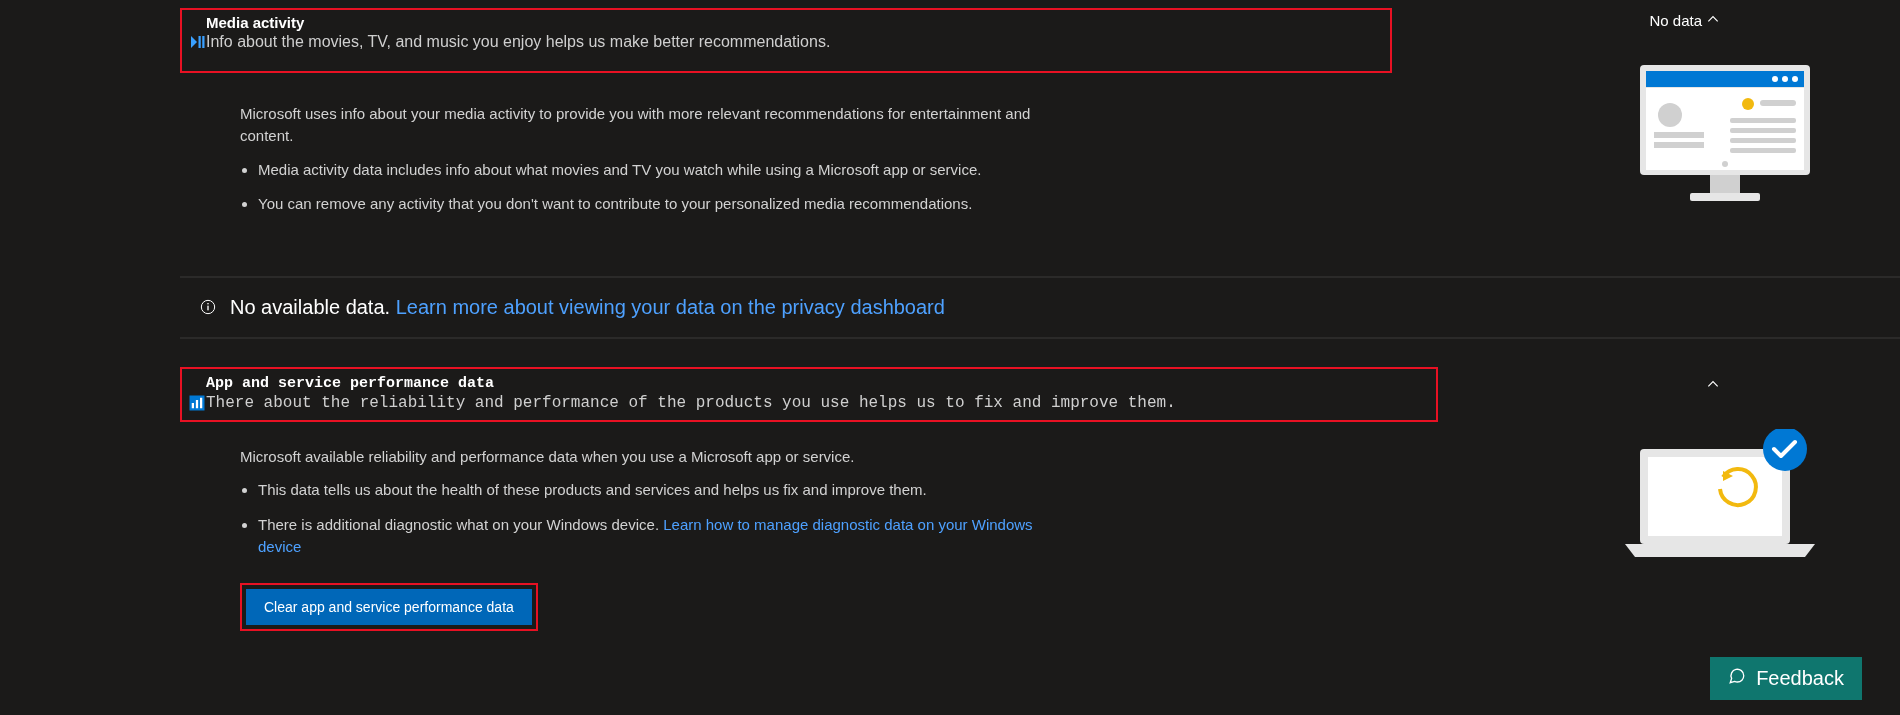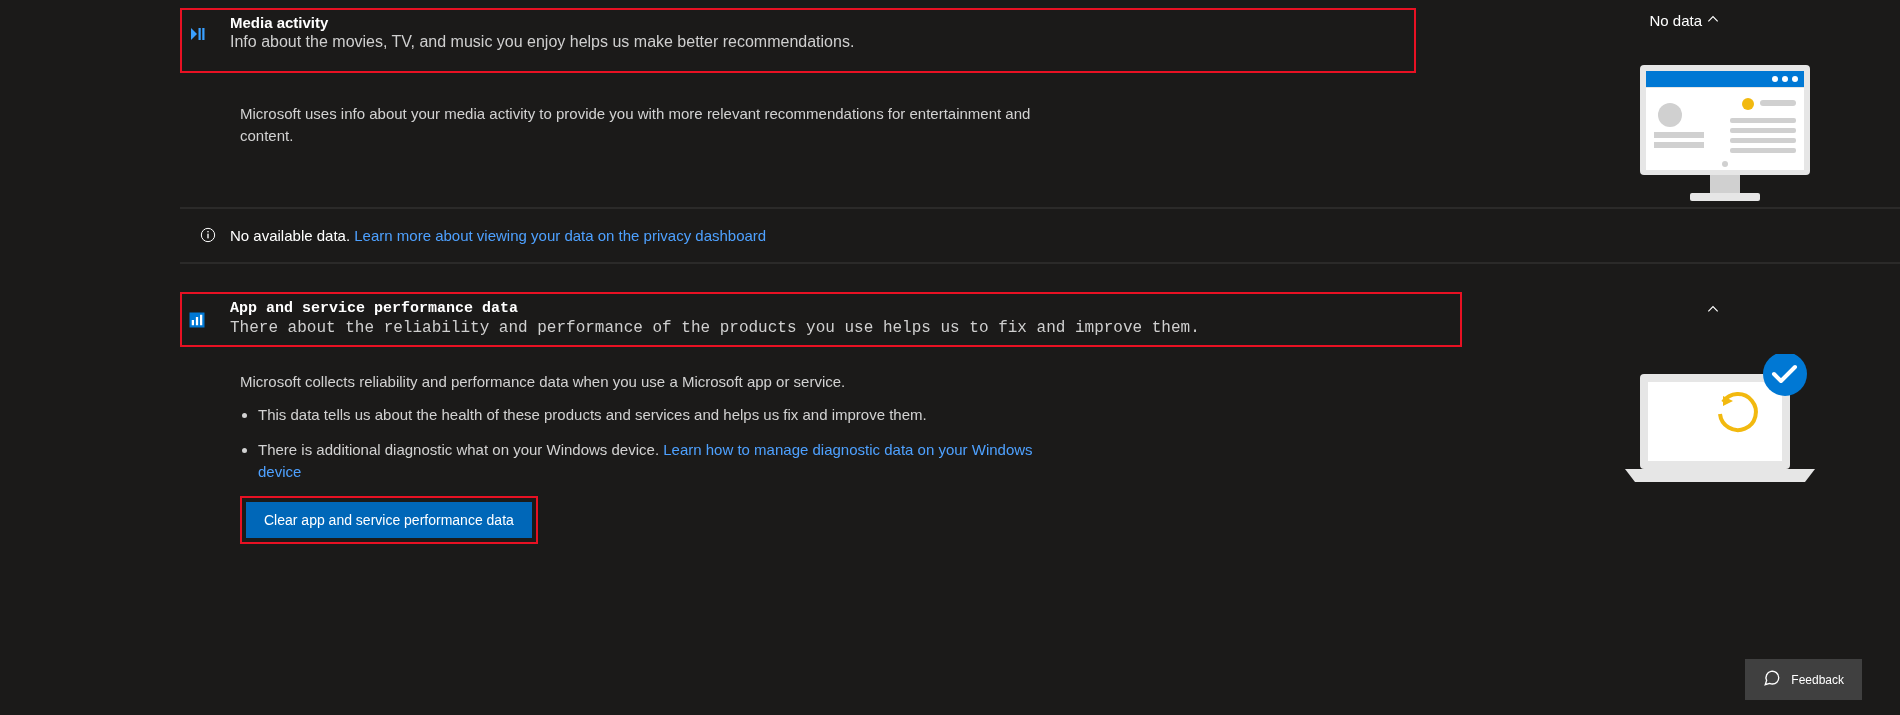--- a/index.html
+++ b/index.html
@@ -11,58 +11,58 @@
     width: 1900px;
     height: 715px;
     overflow: hidden;
   }
   .page { width: 100%; padding: 0 0 0 0; }
   .section { margin-left: 180px; margin-right: 380px; position: relative; }
   .header-row {
     display: flex; align-items: flex-start; justify-content: space-between;
     padding: 8px 0 10px 0;
   }
-  .header-left { display: flex; align-items: center; gap: 24px; }
+  .header-left { display: flex; align-items: flex-end; gap: 0; }
   .header-icon { width: 18px; height: 18px; margin-top: 3px; flex: 0 0 18px; }
   .header-text { display: flex; flex-direction: column; }
   .header-title { font-size: 15px; font-weight: 600; color: #fff; }
   .header-desc { font-size: 16px; color: #cfcfcf; margin-top: 2px; }
   .header-right { display: flex; align-items: center; gap: 4px; color: #fff; font-size: 15px; }
   .chev { width: 14px; height: 14px; }
   .red-box { border: 2px solid #e81123; }
   .content { padding-left: 60px; padding-top: 20px; padding-bottom: 48px; color: #d2d2d2; max-width: 880px; }
   .content p { font-size: 15px; line-height: 1.45; margin-bottom: 12px; }
   .content ul { padding-left: 18px; }
   .content li { font-size: 15px; line-height: 1.5; margin-bottom: 12px; }
   a.link { color: #4ea1ff; text-decoration: none; }
   .info-bar {
     margin-left: 180px;
     padding: 18px 0 18px 20px;
     display: flex; align-items: center; gap: 14px;
     border-top: 1px solid #2b2a29;
     border-bottom: 1px solid #2b2a29;
   }
-  .info-bar .txt { font-size: 15px; text-align: right; }
+  .info-bar .txt { font-size: 20px; text-align: right; }
   .illustration {
     position: absolute; right: -300px; top: 60px;
   }
   .illustration2 { position: absolute; right: -300px; top: 70px; }
   .btn-primary {
     background: #0067b8; color: #fff; border: none;
     padding: 10px 18px; font-size: 14px; cursor: pointer;
     display: inline-block;
   }
   .btn-wrap { display:inline-block; }
-  .red-box-btn { border: 2px solid #e81123; padding: 4px; margin-top: 0; display:inline-block;}
+  .red-box-btn { border: 2px solid #e81123; padding: 4px; margin-top: 12px; display:inline-block;}
   .section2 { margin-top: 20px; margin-left: 180px; margin-right: 380px; position: relative; }
   .header2-box { padding: 6px 6px 8px 6px; }
   .feedback-btn {
     position: fixed; right: 38px; bottom: 15px;
-    background: #404040; color: #fff;
-    padding: 10px 18px; font-size: 12px;
+    background: #0f766e; color: #fff;
+    padding: 10px 18px; font-size: 20px;
     display: flex; align-items: center; gap: 10px;
     cursor: pointer;
   }
   .sep-line { height:1px; background:#2b2a29; margin-left:180px; }
   .info-icon { width:16px; height:16px; flex:0 0 16px; }
 </style>
 </head>
 <body>
 
 <div class="page">
@@ -89,20 +89,24 @@
         <span style="cursor:pointer;">
           <svg class="chev" viewBox="0 0 24 24">
               <path fill="none" stroke="#fff" stroke-width="2" d="M4 16l8-8 8 8"></path>
             </svg>
         </span>
       </div>
     </div>
 
     <div class="content">
       <p>Microsoft uses info about your media activity to provide you with more relevant recommendations for entertainment and content.</p>
+      <ul>
+        <li>Media activity data includes info about what movies and TV you watch while using a Microsoft app or service.</li>
+        <li>You can remove any activity that you don't want to contribute to your personalized media recommendations.</li>
+      </ul>
     </div>
 
     <div class="illustration">
       <svg width="190" height="150" viewBox="0 0 190 150">
         <rect x="10" y="5" width="170" height="110" rx="4" fill="#e6e6e6"></rect>
         <rect x="16" y="11" width="158" height="16" fill="#0078d4"></rect>
         <circle cx="155" cy="19" r="3" fill="#fff"></circle>
           <circle cx="145" cy="19" r="3" fill="#fff"></circle>
           <circle cx="165" cy="19" r="3" fill="#fff"></circle>
         <rect x="16" y="28" width="158" height="82" fill="#fff"></rect>
@@ -159,21 +163,21 @@
       <div class="header-right" style="position:absolute; right:-200px; top:18px;">
         <span style="cursor:pointer;">
           <svg class="chev" viewBox="0 0 24 24">
               <path fill="none" stroke="#fff" stroke-width="2" d="M4 16l8-8 8 8"></path>
             </svg>
         </span>
       </div>
     </div>
 
     <div class="content" style="padding-top:14px;">
-      <p>Microsoft collects reliability and performance data when you use a Microsoft app or service.</p>
+      <p>Microsoft available reliability and performance data when you use a Microsoft app or service.</p>
       <ul>
         <li>This data tells us about the health of these products and services and helps us fix and improve them.</li>
         <li>
           <span>There is additional diagnostic what on your Windows device. </span><a href="#" class="link">Learn how to manage diagnostic data on your Windows device</a>
         </li>
       </ul>
       <div class="red-box-btn btn-wrap">
         <button class="btn-primary">Clear app and service performance data</button>
       </div>
     </div>

